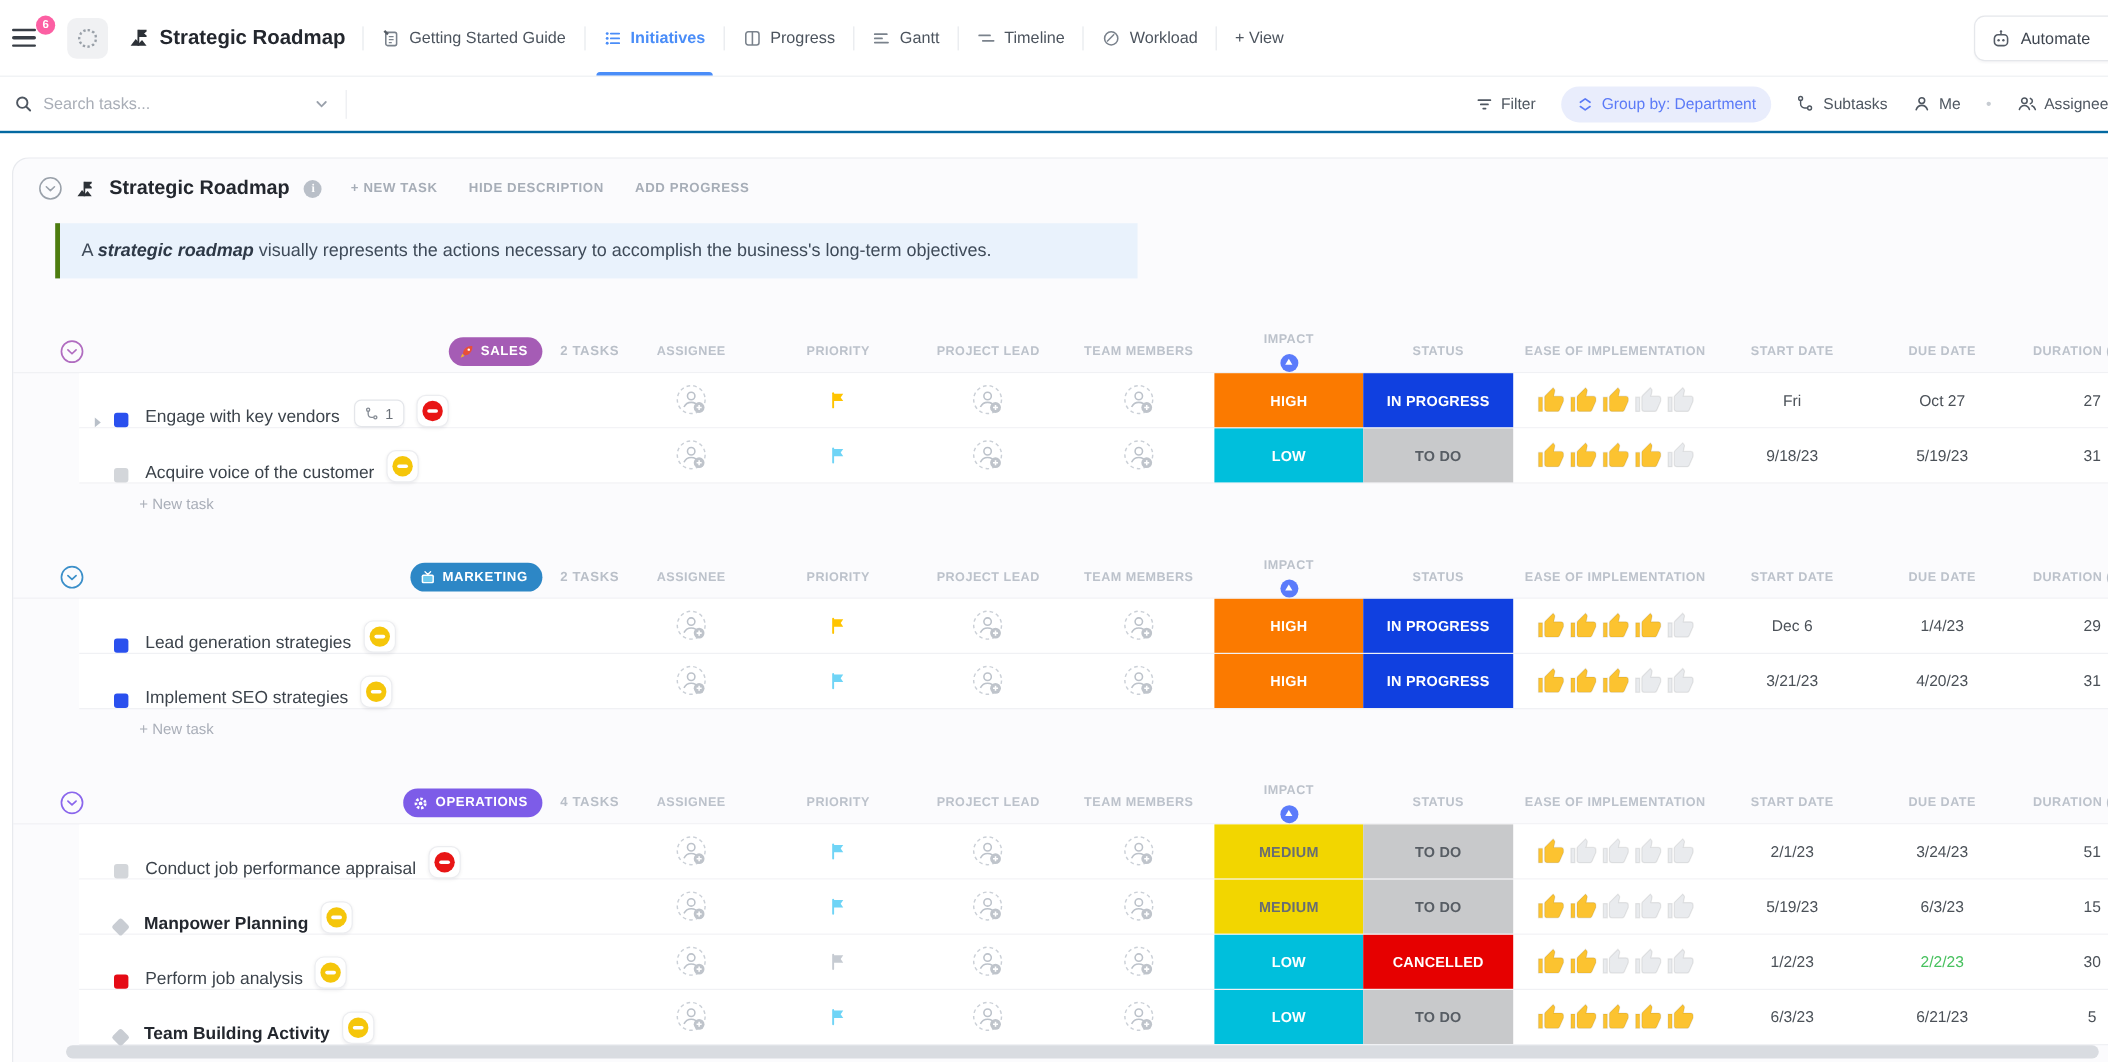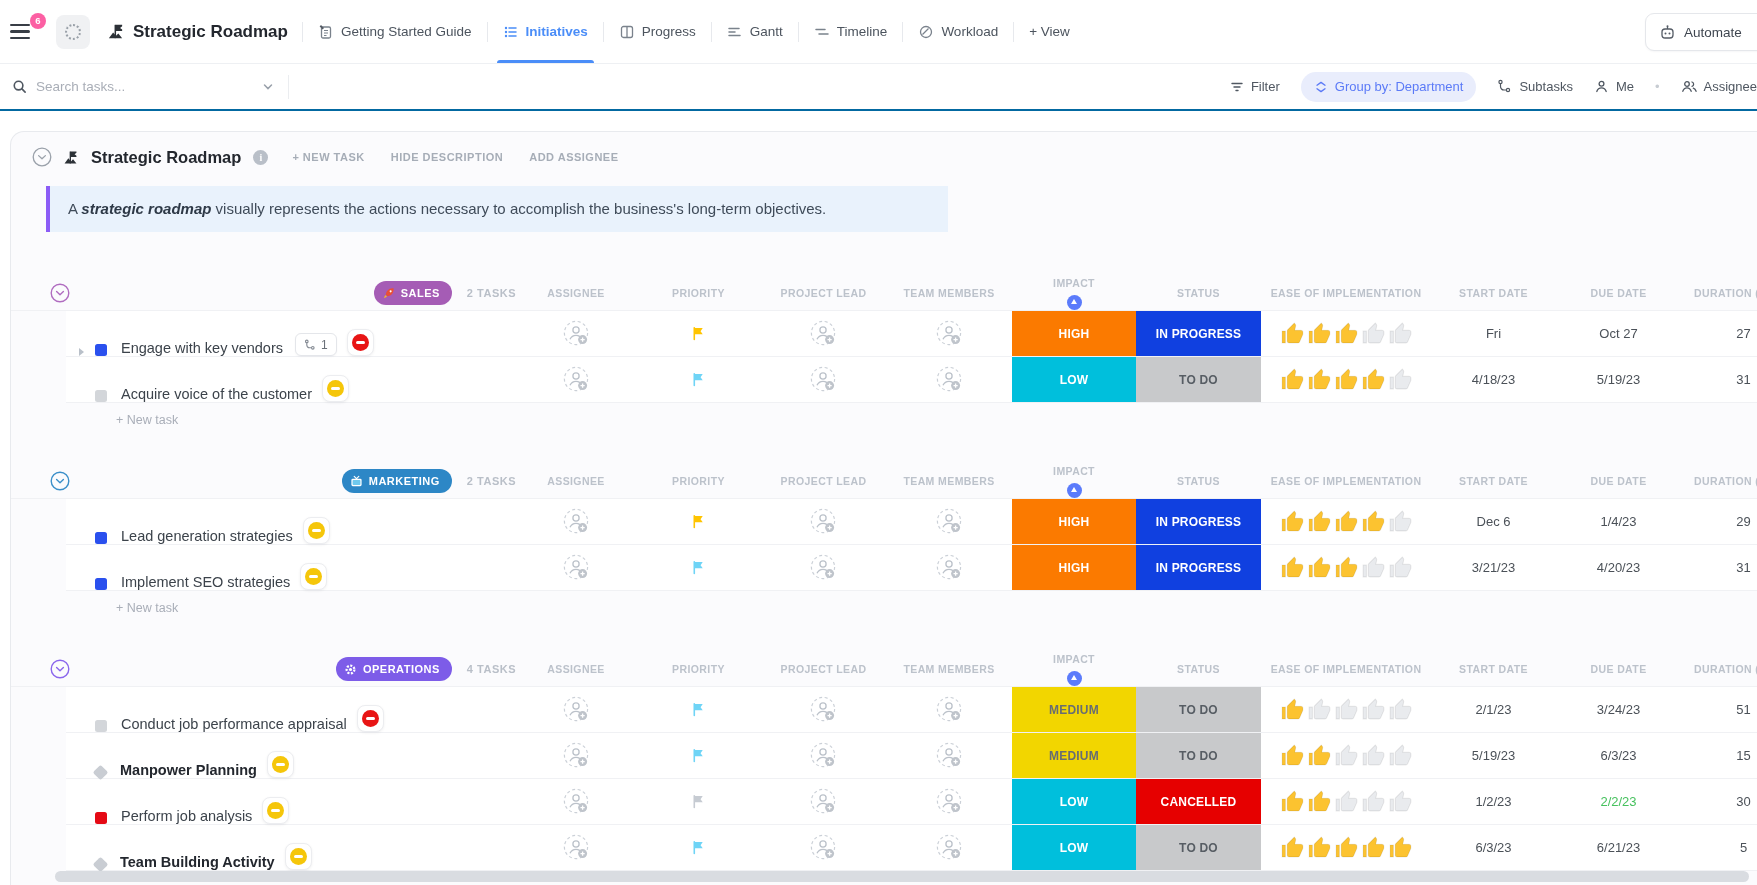--- a/index.html
+++ b/index.html
@@ -55,21 +55,21 @@
            border-top-left-radius:14px; background:#fbfbfd; }
 
   .listheader { display:flex; align-items:center; gap:10px; padding:12px 0 0 21px; height:38px; }
   .lh-title { font-size:16.5px; font-weight:700; color:#23272e; margin-left:2px; }
   .infoicon { width:15px; height:15px; border-radius:50%; background:#b9bfc8; color:#fff;
               font-size:10px; font-weight:700; font-family:"Liberation Serif",serif;
               display:flex; align-items:center; justify-content:center; margin-left:2px; }
   .lh-actions { display:flex; gap:26px; margin-left:14px; }
   .lh-action { font-size:11px; font-weight:700; letter-spacing:.5px; color:#a6adb7; cursor:pointer; }
 
-  .desc { margin:16px 0 0 35px; width:902px; background:#e9f2fc; border-left:4px solid #8b5cf6;
+  .desc { margin:16px 0 0 35px; width:902px; background:#e9f2fc; border-left:4px solid #4d7c0f;
           padding:13px 18px; font-size:15px; color:#3f4b59; line-height:1.35; }
   .desc b { font-style:italic; font-weight:700; color:#2e3947; }
 
   
   .groups { margin-top:44px; }
   .group + .group { margin-top:28px; }
   .gridrow { display:grid;
      grid-template-columns:450px 120px 125px 125px 126px 124px 125px 170px 125px 125px 125px;
      align-items:center; margin-left:55px; }
   .group-header { height:34px; position:relative; }
@@ -285,21 +285,21 @@
     <svg class="icn" width="17" height="17" viewBox="0 0 20 20">
         <path fill="#2c3137" d="M10 3h7v1.4l-2.2 1.8L17 8v1.4h-7z"></path>
         <path fill="#2c3137" d="M9 3h1.6v14H9z"></path>
         <path fill="#2c3137" d="M3 17l4.5-6 3 3.6L13 12l4 5z"></path>
       </svg>
     <span class="lh-title">Strategic Roadmap</span>
     <span class="infoicon">i</span>
     <div class="lh-actions">
       <span class="lh-action">+ NEW TASK</span>
       <span class="lh-action">HIDE DESCRIPTION</span>
-      <span class="lh-action">ADD ASSIGNEE</span>
+      <span class="lh-action">ADD PROGRESS</span>
     </div>
   </div>
 
   <div class="desc"><span>A </span><b>strategic roadmap</b><span> visually represents the actions necessary to accomplish the business's long-term objectives.</span></div>
 
   <div class="groups">
 
     <div class="group">
       <div class="gridrow group-header">
         <svg class="grp-chevron" style="color:#b06cc0" width="20" height="20" viewBox="0 0 20 20">
@@ -485,21 +485,21 @@
                 <svg width="25" height="25" viewBox="0 0 24 24">
                   <path fill="currentColor" stroke="rgba(0,0,0,.08)" d="M2 21h3.2V9.6H2V21zm20-10.3c0-1-.8-1.9-1.9-1.9h-5.9l.9-4.3v-.3c0-.4-.2-.8-.4-1L13.7 2 7.5 8.2c-.4.3-.6.8-.6 1.3v9.6c0 1 .9 1.9 1.9 1.9h8.4c.8 0 1.4-.5 1.7-1.2l2.9-6.6c.1-.2.2-.5.2-.7v-1.8z"></path>
                 </svg>
               </span>
               <span class="thumb off">
                 <svg width="25" height="25" viewBox="0 0 24 24">
                   <path fill="currentColor" stroke="rgba(0,0,0,.08)" d="M2 21h3.2V9.6H2V21zm20-10.3c0-1-.8-1.9-1.9-1.9h-5.9l.9-4.3v-.3c0-.4-.2-.8-.4-1L13.7 2 7.5 8.2c-.4.3-.6.8-.6 1.3v9.6c0 1 .9 1.9 1.9 1.9h8.4c.8 0 1.4-.5 1.7-1.2l2.9-6.6c.1-.2.2-.5.2-.7v-1.8z"></path>
                 </svg>
               </span>
             </div>
-          <div class="datecell">4/18/23</div>
+          <div class="datecell">9/18/23</div>
           <div class="datecell">5/19/23</div>
           <div class="datecell">31</div>
         </div>
       </div>
       <div class="newtask">+ New task</div>
     </div>
 
     <div class="group">
       <div class="gridrow group-header">
         <svg class="grp-chevron" style="color:#3b8fc9" width="20" height="20" viewBox="0 0 20 20">

